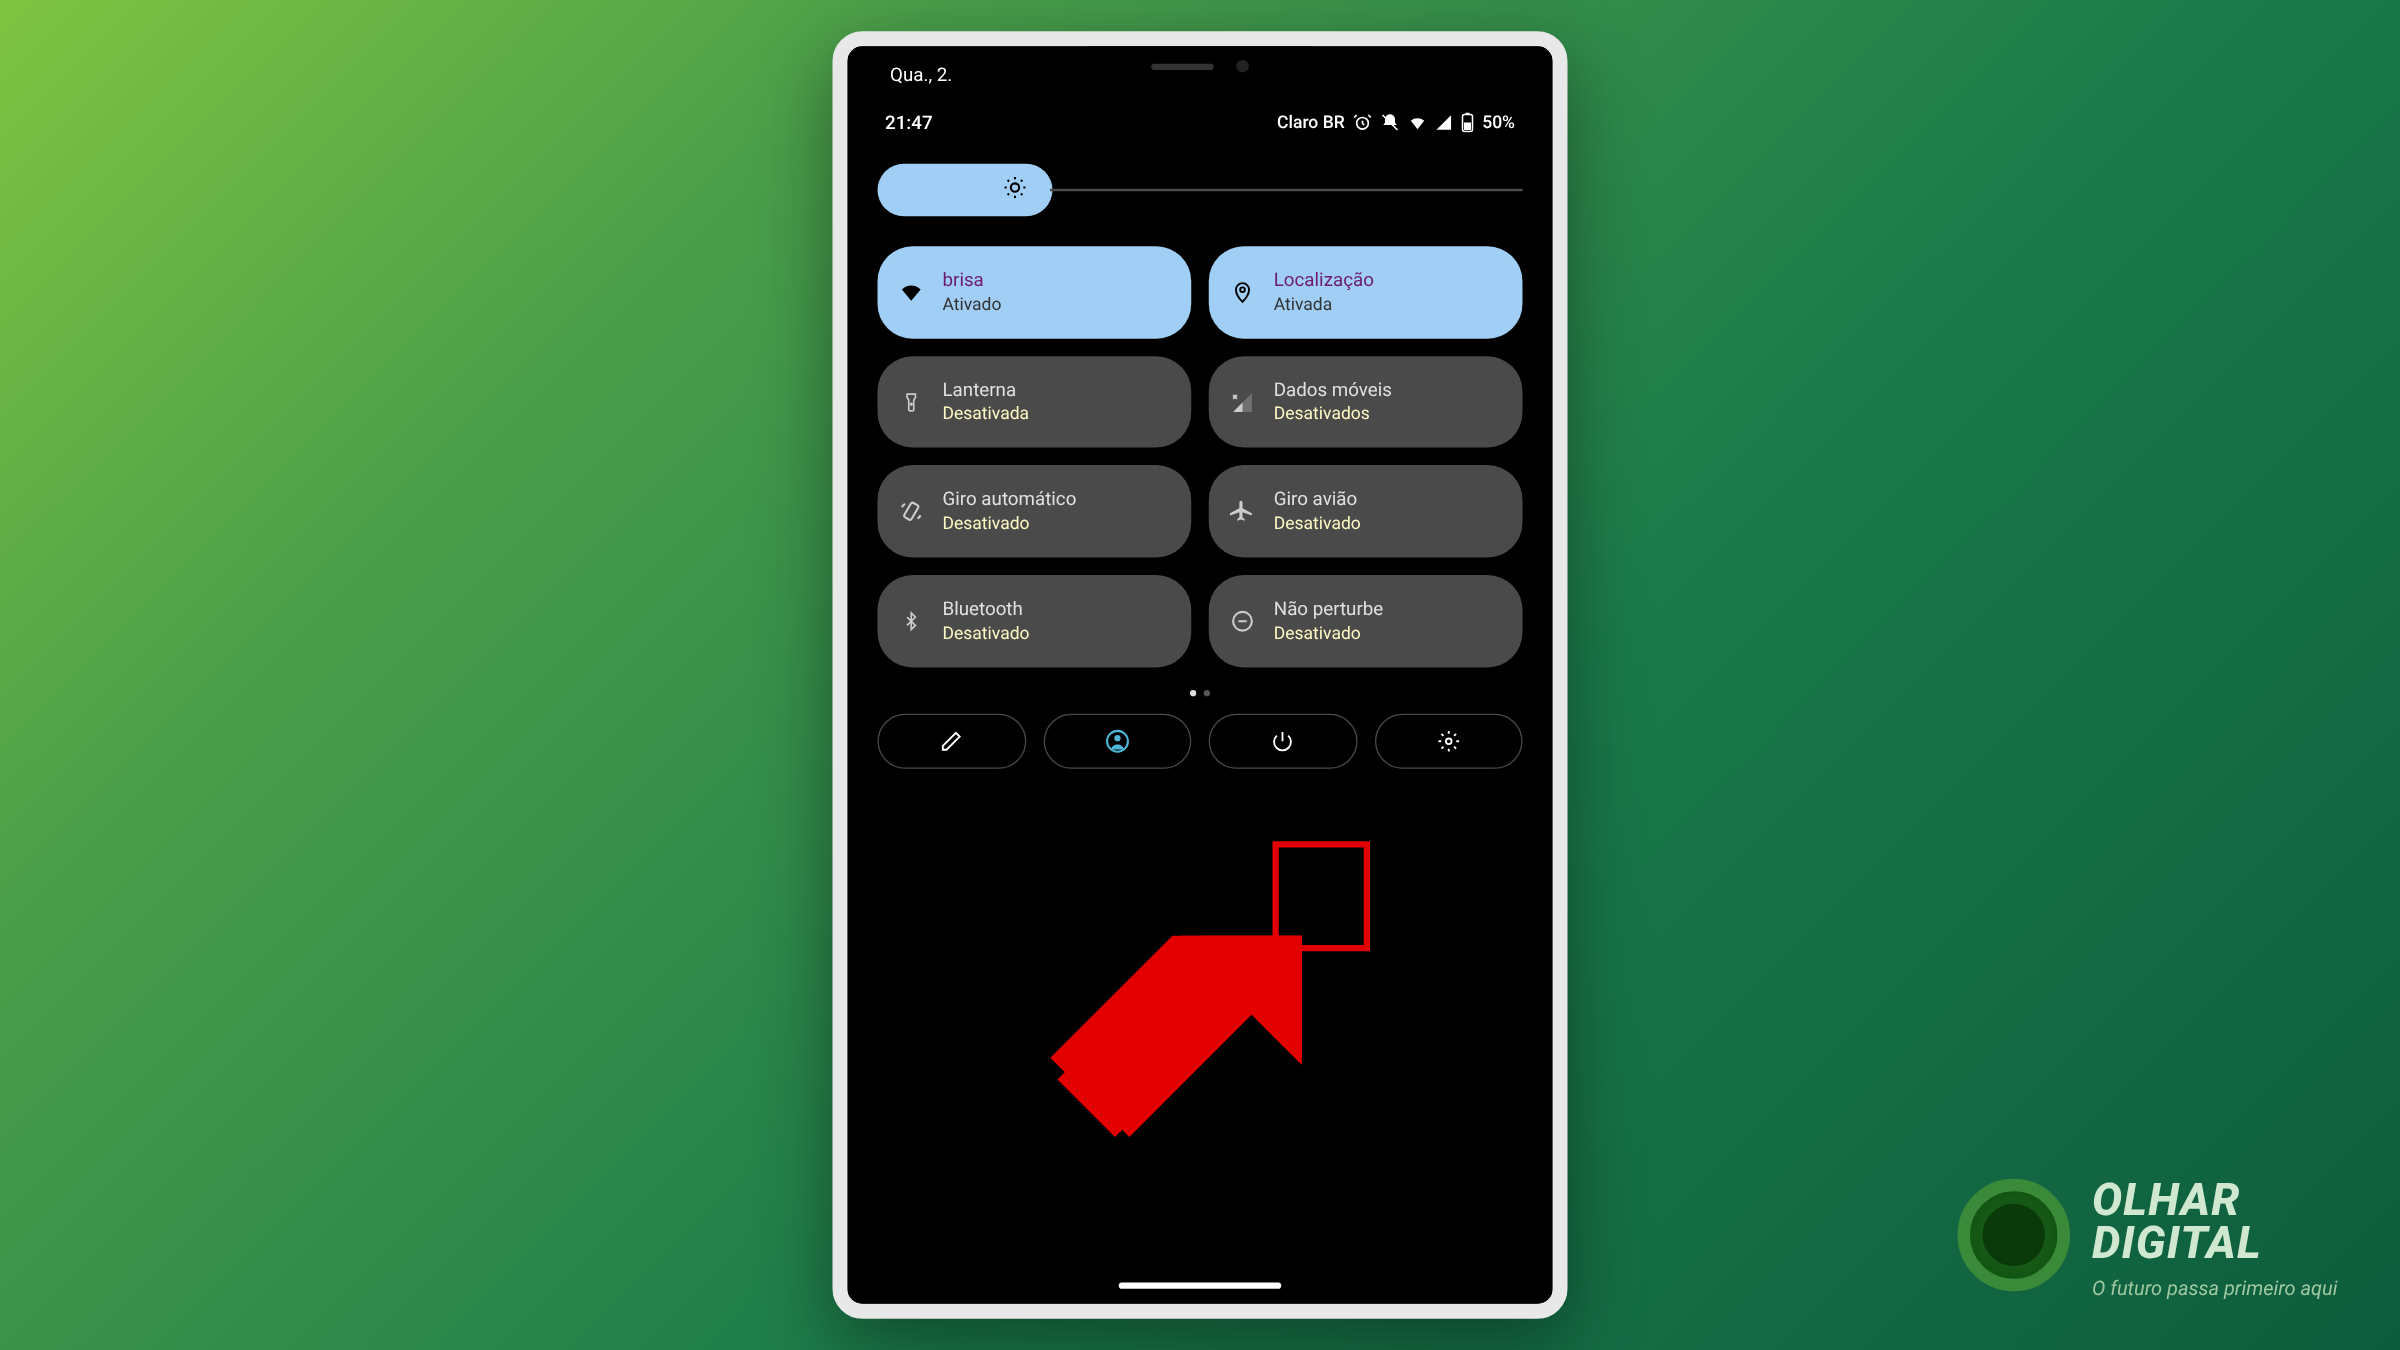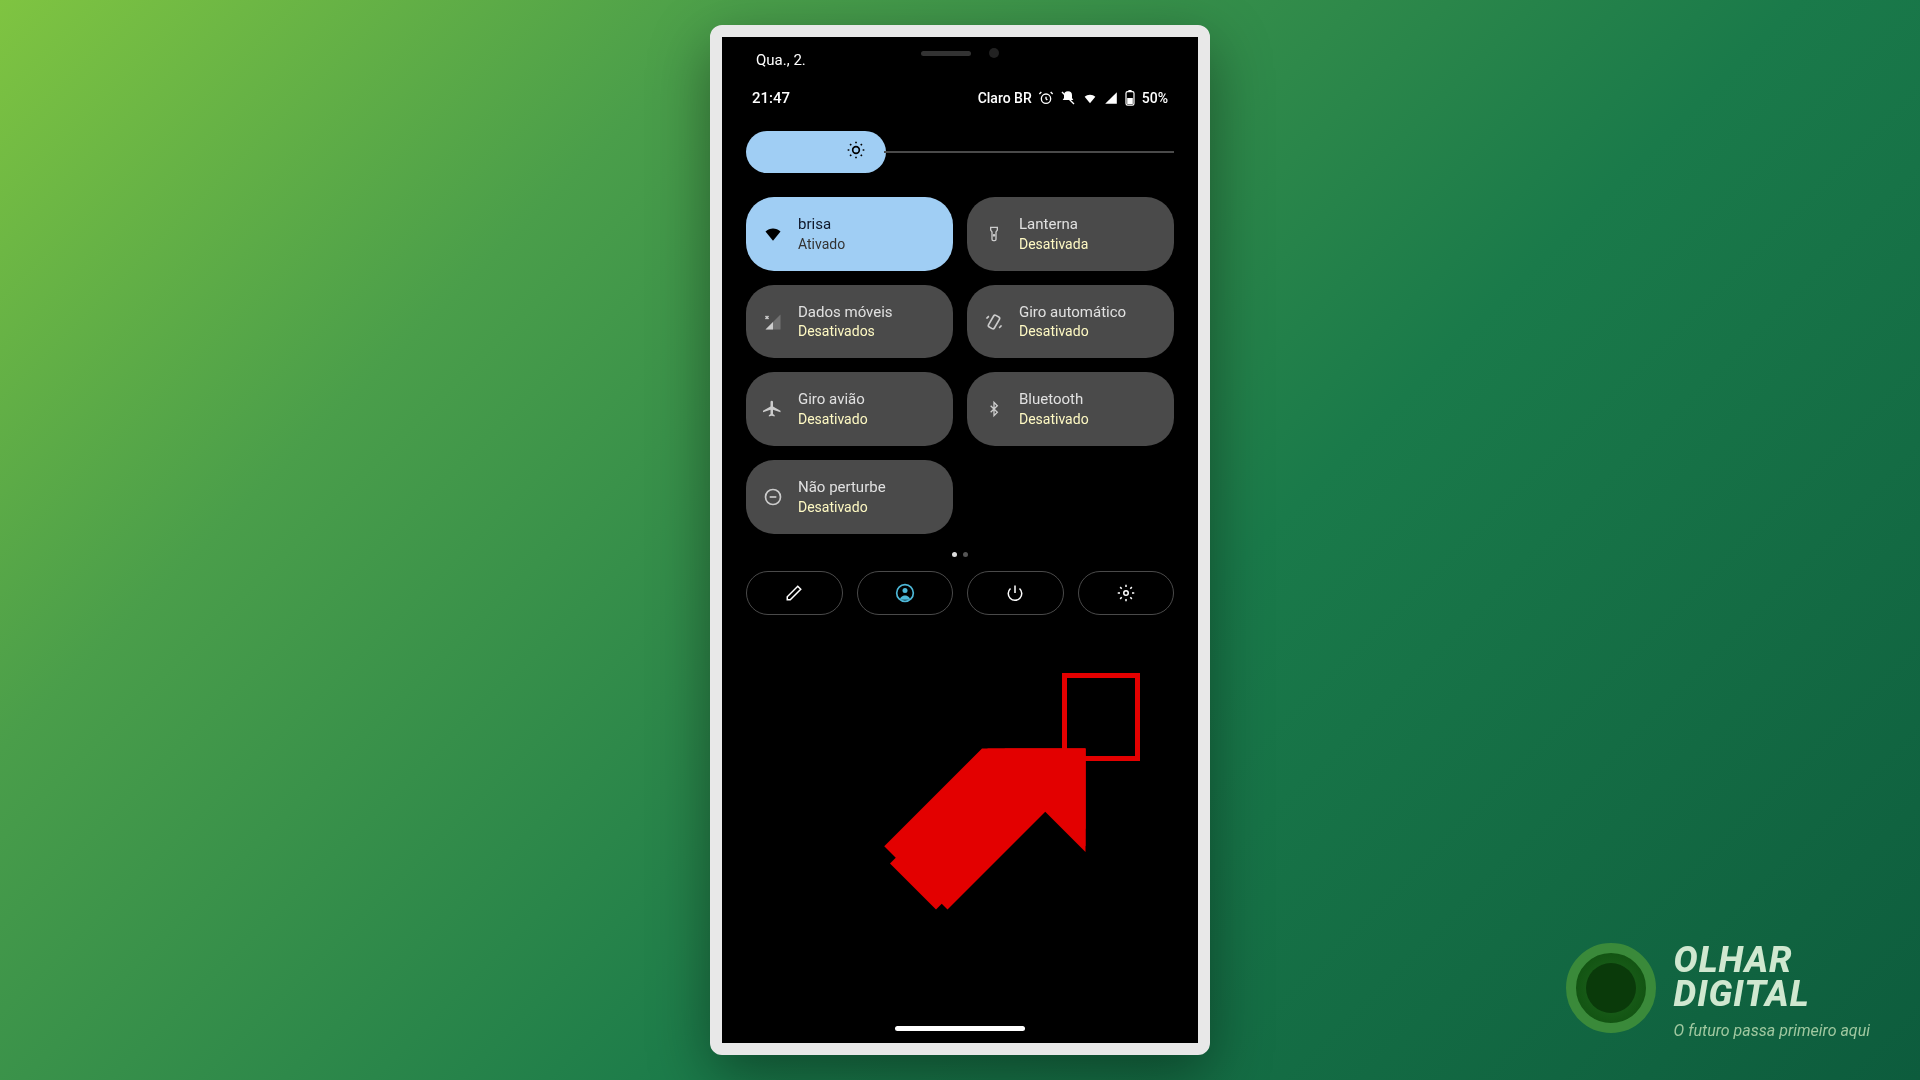--- a/index.html
+++ b/index.html
@@ -9,24 +9,24 @@
       background: linear-gradient(135deg, #7fc441 0%, #4a9e4a 25%, #1a7a4a 60%, #0d5c3d 100%);
       font-family: -apple-system, BlinkMacSystemFont, 'Segoe UI', Roboto, sans-serif;
       position: relative;
       overflow: hidden;
     }
     .phone-frame {
       position: absolute;
       left: 50%;
       top: 50%;
       transform: translate(-50%, -50%);
-      width: 500px;
+      width: 588px;
       height: 1030px;
       background: #1a1a1a;
-      border-radius: 12px;
+      border-radius: 24px;
       border: 12px solid #e8e8e8;
       box-shadow: 0 20px 60px rgba(0,0,0,0.4), inset 0 0 0 3px #000;
       overflow: hidden;
     }
     .phone-notch {
       position: absolute;
       top: 0;
       left: 50%;
       transform: translateX(-50%);
       width: 180px;
@@ -96,21 +96,21 @@
     .tile-icon {
       width: 22px;
       height: 22px;
       display: flex;
       align-items: center;
       justify-content: center;
       flex-shrink: 0;
     }
     .tile-text { display: flex; flex-direction: column; line-height: 1.3; }
     .tile-title { font-size: 15px; font-weight: 400; }
-    .tile.active .tile-title { color: #0f172a; }
+    .tile.active .tile-title { color: #701a75; }
     .tile:not(.active) .tile-title { color: #e0e0e0; }
     .tile-status { font-size: 14px; }
     .tile.active .tile-status { color: #333; }
     .tile:not(.active) .tile-status { color: #fef9c3; }
     .page-dots {
       display: flex;
       justify-content: center;
       gap: 6px;
       padding: 18px 0 10px 0;
     }
@@ -255,20 +255,32 @@
         <span class="tile-icon">
           <svg width="20" height="20" viewBox="0 0 24 24" fill="#000">
               <path d="M12 20l9-11c-5-5-13-5-18 0l9 11z" opacity="1"></path>
             </svg>
         </span>
         <div class="tile-text">
           <span class="tile-title">brisa</span>
           <span class="tile-status">Ativado</span>
         </div>
       </div>
+      <div class="tile active">
+        <span class="tile-icon">
+          <svg width="18" height="20" viewBox="0 0 24 24" fill="none" stroke="#000" stroke-width="2">
+              <path d="M12 22s7-7 7-13a7 7 0 10-14 0c0 6 7 13 7 13z"></path>
+              <circle cx="12" cy="9" r="2.5"></circle>
+            </svg>
+        </span>
+        <div class="tile-text">
+          <span class="tile-title">Localização</span>
+          <span class="tile-status">Ativada</span>
+        </div>
+      </div>
       <div class="tile">
         <span class="tile-icon">
           <svg width="16" height="20" viewBox="0 0 24 24" fill="none" stroke="#ccc" stroke-width="2">
               <path d="M7 2h10v4l-2 3v11a2 2 0 01-2 2h-2a2 2 0 01-2-2V9L7 6V2z"></path>
               <circle cx="12" cy="14" r="1" fill="#ccc"></circle>
             </svg>
         </span>
         <div class="tile-text">
           <span class="tile-title">Lanterna</span>
           <span class="tile-status">Desativada</span>

